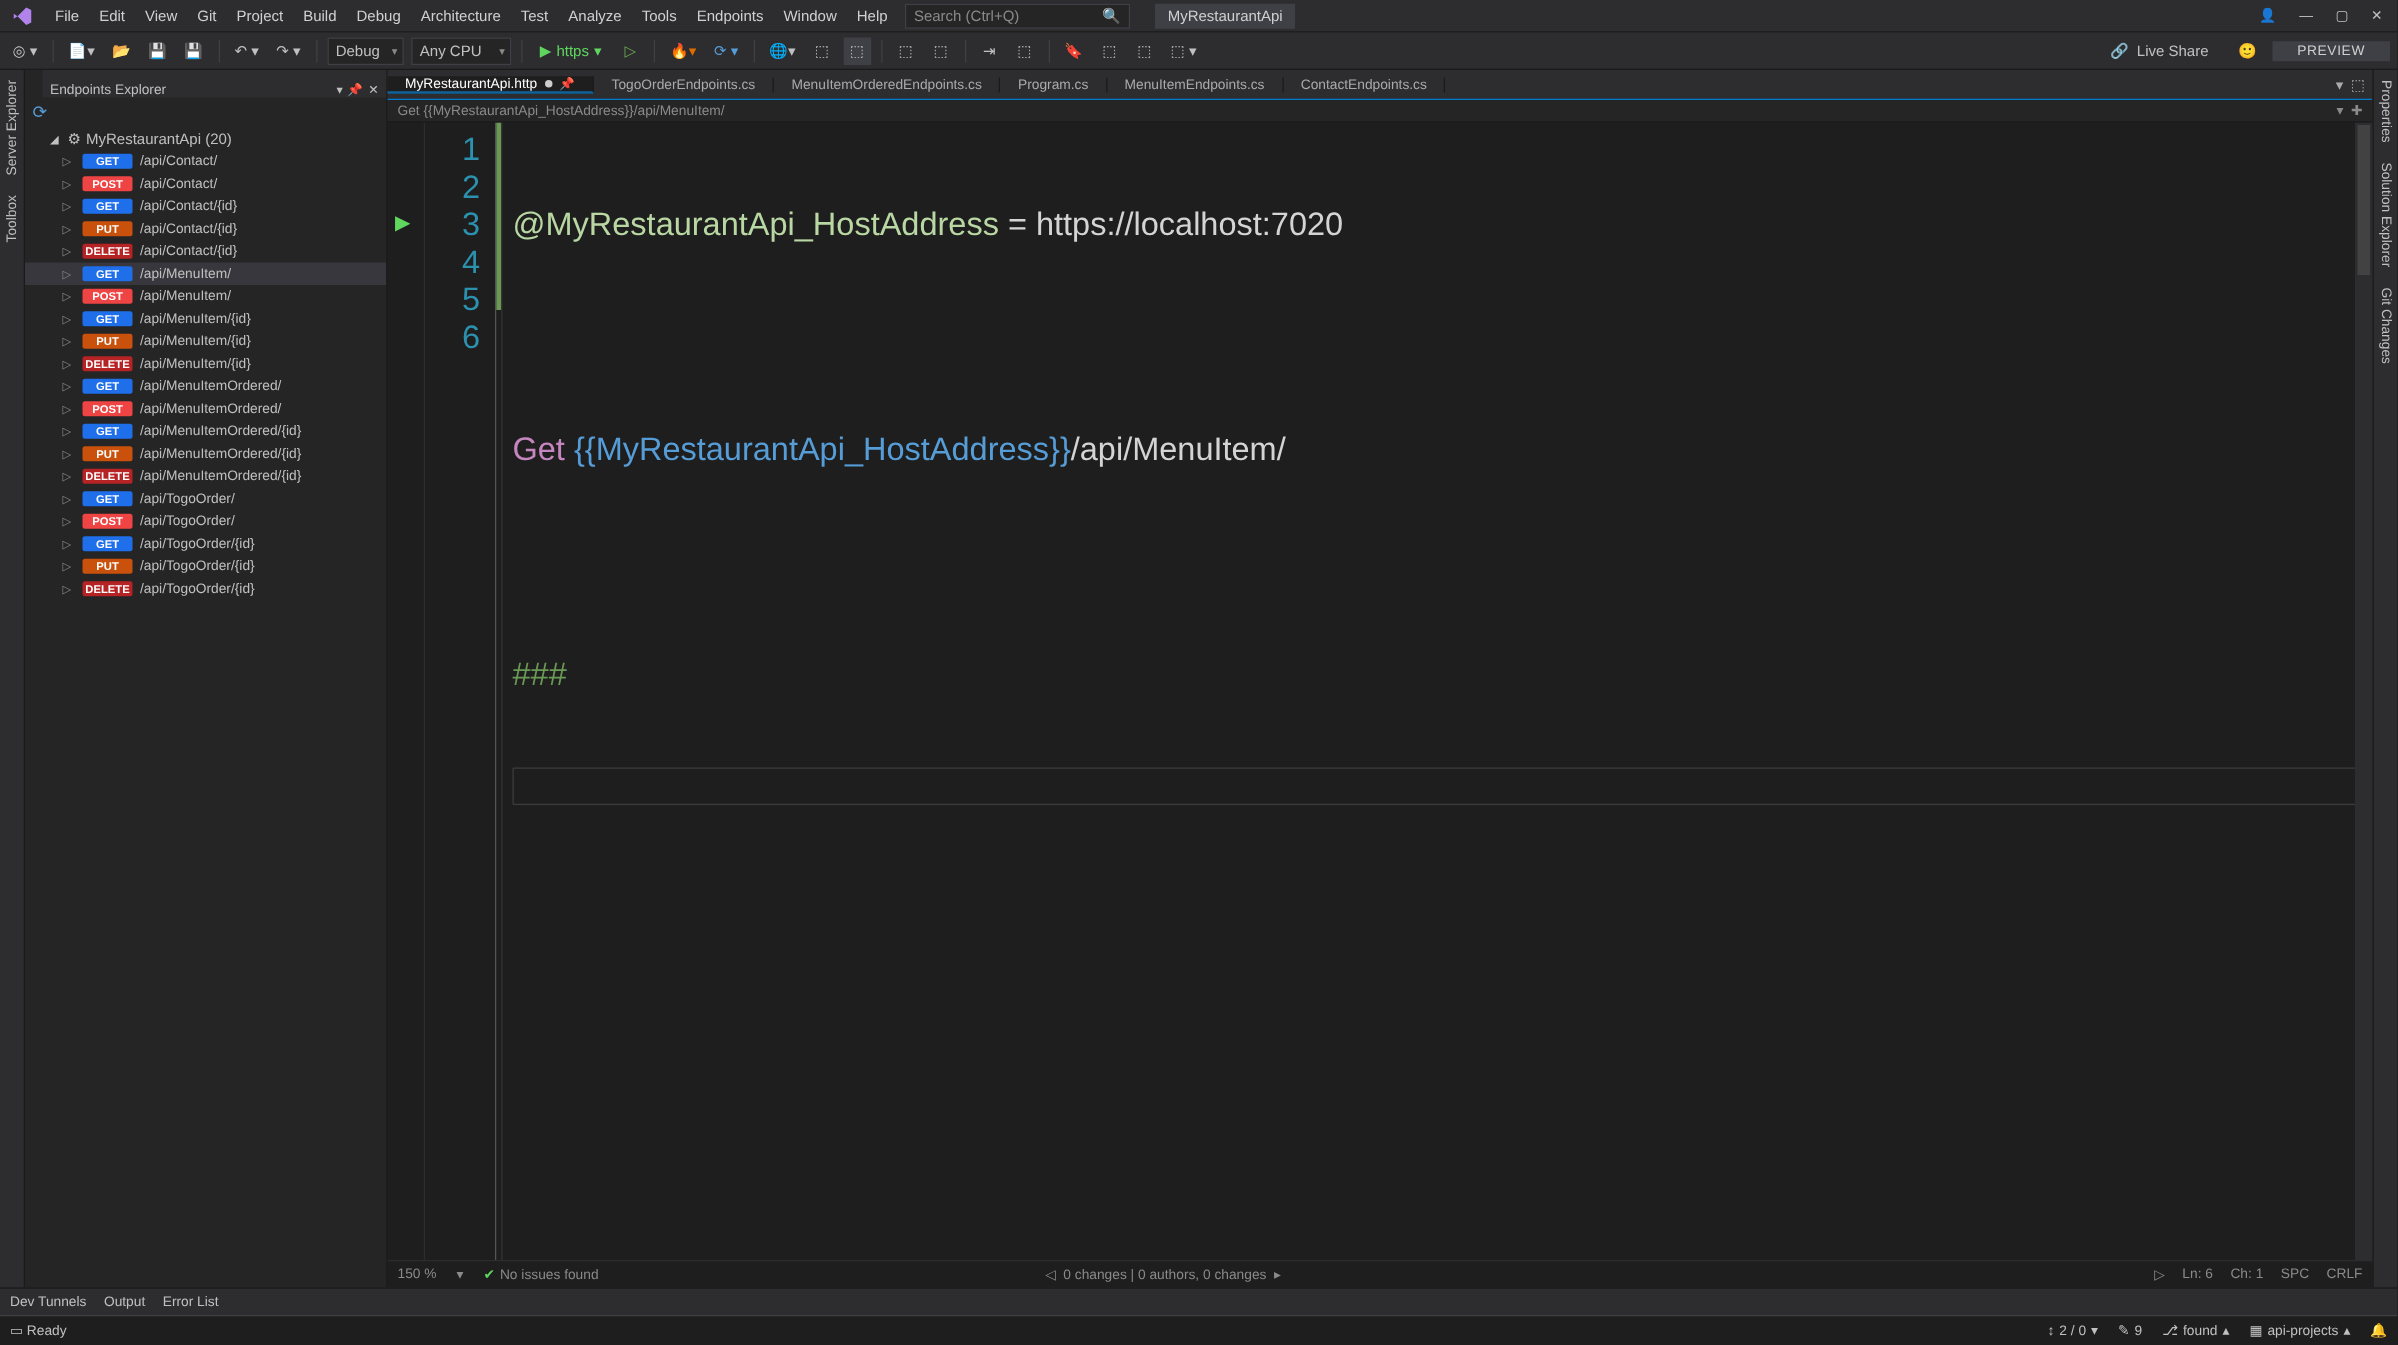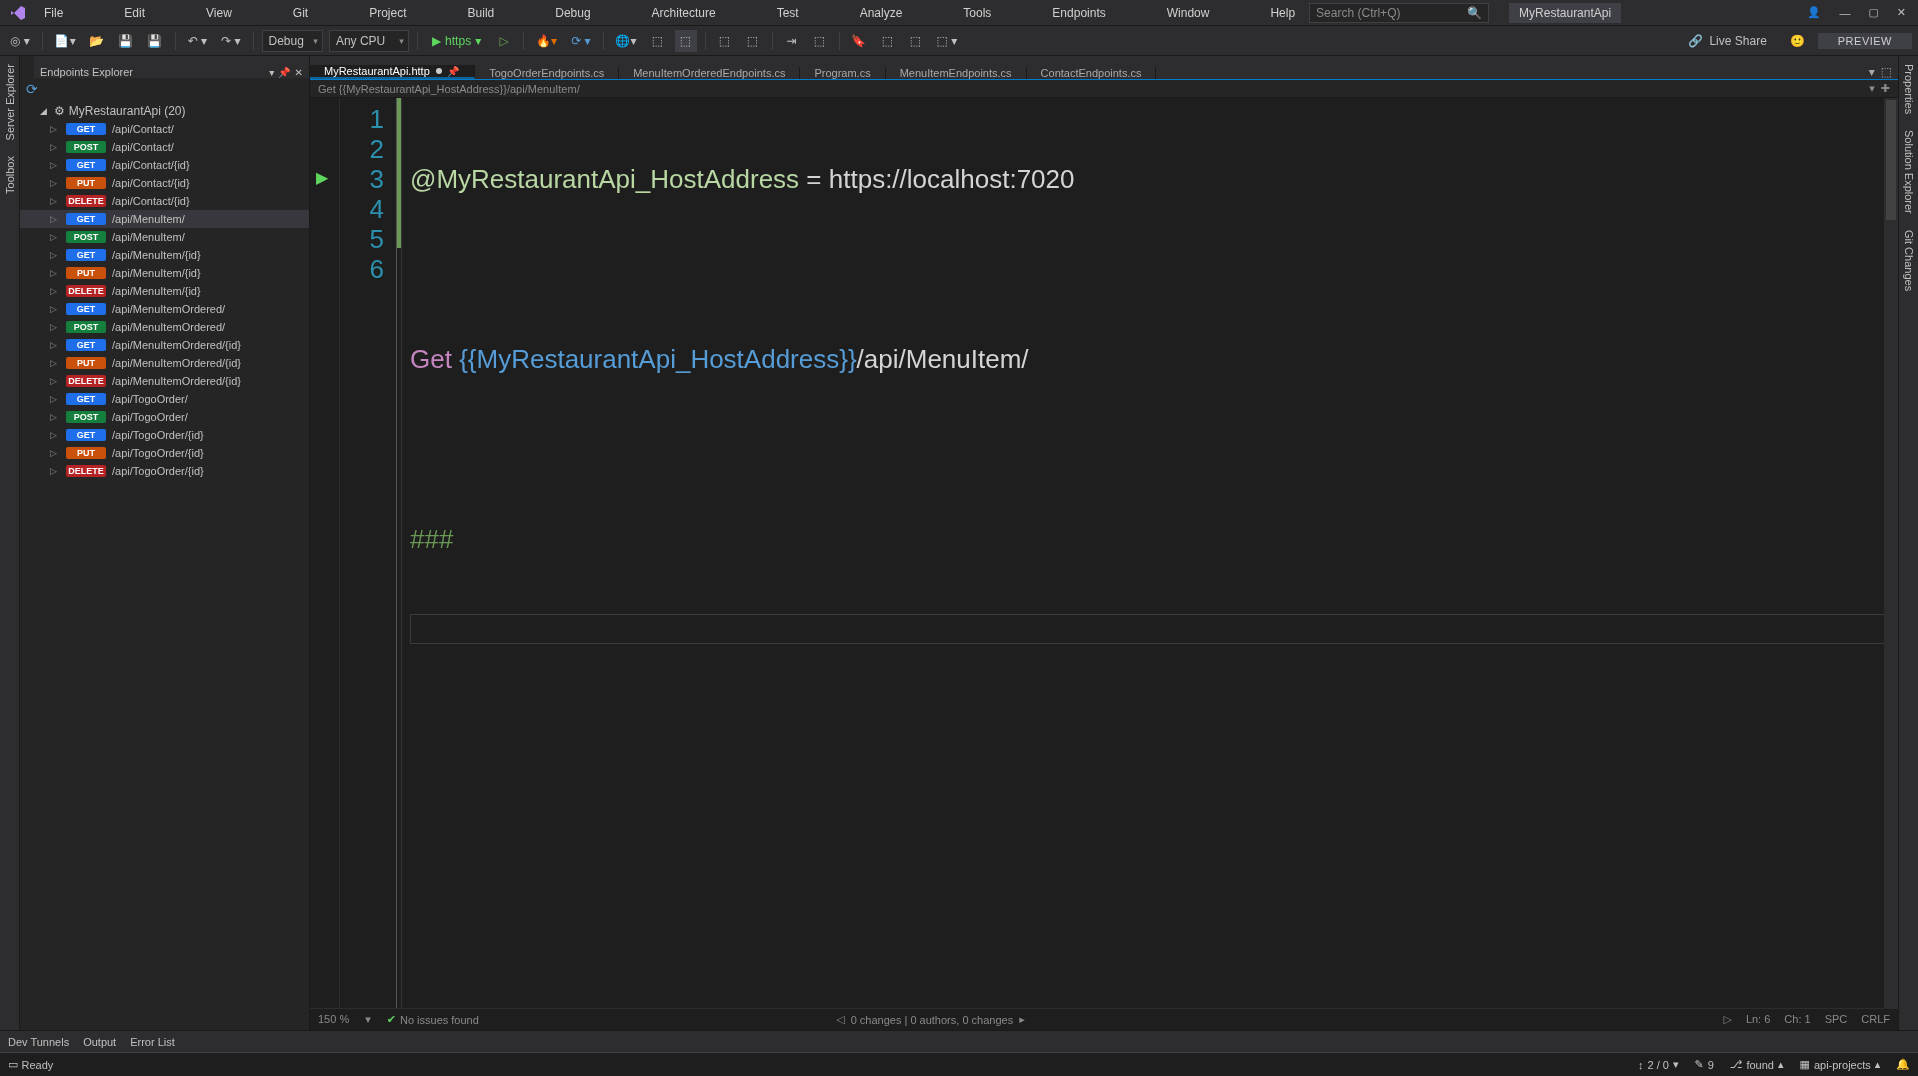--- a/index.html
+++ b/index.html
@@ -1,20 +1,20 @@
 <!DOCTYPE html>
 <html><head>
 <meta charset="utf-8">
 <style>
 * { margin:0; padding:0; box-sizing:border-box; font-family:"Segoe UI",Tahoma,sans-serif; user-select:none; }
 body { background:#1e1e1e; color:#c0c0c0; width:1918px; height:1076px; overflow:hidden; display:flex; flex-direction:column; font-size:12px; }
 
 .titlebar { height:26px; background:#2d2d30; display:flex; align-items:center; border-bottom:1px solid #1a1a1a; }
 .vs-logo { width:24px; height:24px; margin:0 6px; display:flex; align-items:center; justify-content:center; }
-.menu { display:flex; height:100%;gap:45px; }
+.menu { display:flex; height:100%; }
 .menu span { padding:0 8px; height:100%; display:flex; align-items:center; color:#d0d0d0; cursor:pointer; }
 .searchbox { margin-left:6px; background:#252526; border:1px solid #3f3f46; height:20px; width:180px; display:flex; align-items:center; padding:0 6px; color:#8a8a8a; flex:0 0 auto; }
 .searchbox .sicon { margin-left:auto; color:#8a8a8a; }
 .proj-pill { margin-left:20px; background:#3f3f46; height:20px; padding:0 10px; display:flex; align-items:center; color:#d0d0d0; }
 .win-ctrl { margin-left:auto; display:flex; align-items:center; gap:18px; padding-right:12px; color:#c0c0c0; }
 .win-ctrl span { cursor:pointer; font-size:11px; }
 
 .toolbar { height:30px; background:#2d2d30; display:flex; align-items:center; padding:0 6px; gap:6px; border-bottom:1px solid #1a1a1a; }
 .tb-btn { height:22px; min-width:22px; display:flex; align-items:center; justify-content:center; color:#c0c0c0; cursor:pointer; padding:0 4px; }
 .tb-sep { width:1px; height:18px; background:#3f3f46; margin:0 2px; }
@@ -38,27 +38,27 @@
 .panel-tools .refresh { color:#569cd6; cursor:pointer; font-size:14px; }
 .tree { flex:1; overflow:auto; padding:2px 0; }
 .tree-root { display:flex; align-items:center; padding:2px 6px 2px 20px; cursor:pointer; gap:4px; }
 .tree-root .tw { color:#c0c0c0; font-size:9px; width:10px; }
 .tree-root .cog { color:#c0c0c0; }
 .ep-row { display:flex; align-items:center; padding:1px 6px 1px 30px; cursor:pointer; gap:6px; height:18px; }
 .ep-row.sel { background:#37373d; }
 .ep-row .tw { color:#888; font-size:9px; width:10px; }
 .method { font-size:9px; font-weight:600; padding:1px 0; width:40px; text-align:center; border-radius:2px; color:#fff; }
 .m-GET { background:#1f6feb; }
-.m-POST { background:#15803d; }
+.m-POST { background:#ef4444; }
 .m-PUT { background:#c9510c; }
 .m-DELETE { background:#b62324; }
 .ep-path { color:#c0c0c0; font-size:11px; }
 
 .editor-area { flex:1; display:flex; flex-direction:column; background:#1e1e1e; }
-.tabstrip { height:24px; background:#2d2d30; display:flex; align-items:flex-end; border-bottom:1px solid #007acc; }
+.tabstrip { height:24px; background:#2d2d30; display:flex; align-items:center; border-bottom:1px solid #007acc; }
 .tab { padding:0 14px; display:flex; align-items:center; gap:6px; color:#aaa; cursor:pointer; font-size:11px; border-right:1px solid #1a1a1a; }
 .tab.active { background:#1e1e1e; color:#fff; border-bottom:2px solid #0e639c; }
 .tab .dot { width:6px; height:6px; border-radius:50%; background:#ccc; }
 .tabstrip-ctrls { margin-left:auto; display:flex; align-items:center; gap:6px; padding:0 6px; color:#aaa; }
 .crumb { height:18px; background:#252526; display:flex; align-items:center; padding:0 8px; color:#8a8a8a; font-size:11px; border-bottom:1px solid #1a1a1a; }
 .crumb .cctrls { margin-left:auto; display:flex; gap:6px; }
 .editor-body { flex:1; display:flex; overflow:hidden; position:relative; }
 .run-gutter { width:30px; background:#1e1e1e; border-right:1px solid #2d2d30; position:relative; }
 .run-gutter .play { position:absolute; left:6px; top:70px; color:#5fd75f; font-size:16px; cursor:pointer; }
 .linenos { width:56px; background:#1e1e1e; text-align:right; padding:6px 12px 0 0; color:#2b91af; font-family:Consolas,monospace; font-size:26px; line-height:30px; }

